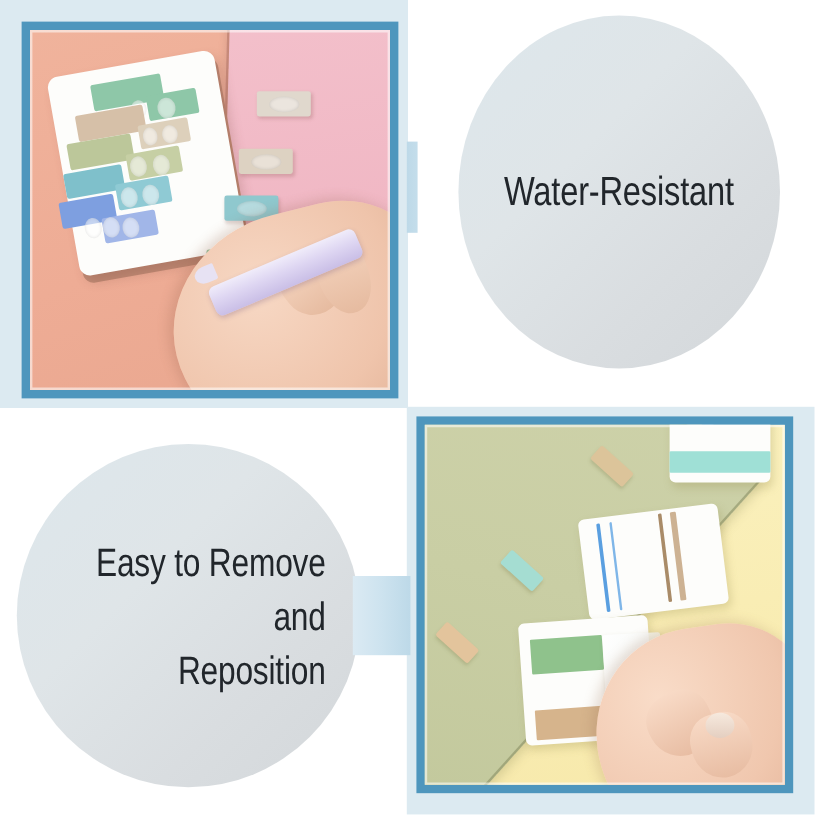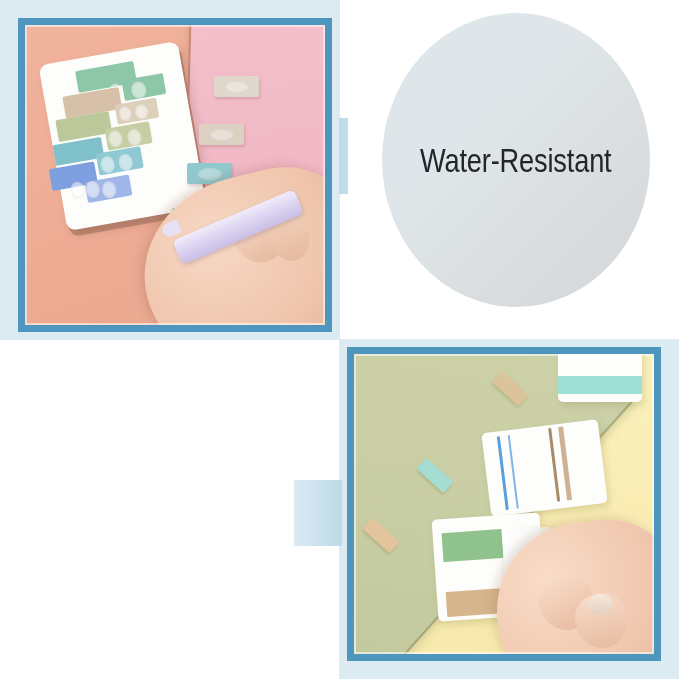--- a/index.html
+++ b/index.html
@@ -341,20 +341,26 @@
     </div>
   </div>
 
   <div class="ribbon ribbon-tr"></div>
   <div class="callout callout-tr">
     <div class="bubble bubble-tr" style="left:34px; top:13px;">
       <span class="bubble-text">Water-Resistant</span>
     </div>
   </div>
 
+  <div class="callout callout-bl">
+    <div class="bubble bubble-bl" style="left:14px; top:21px;">
+      <span class="bubble-text">Easy to Remove and
+Reposition</span>
+    </div>
+  </div>
   <div class="ribbon ribbon-bl"></div>
 
   <div class="photo-panel panel-br">
     <div class="photo-inner">
       <div class="br-bg-yellow"></div>
       <div class="br-book"></div>
       <div class="br-book-edge"></div>
 
       <div class="br-booktab" style="left:70%; top:-3%; width:12%; height:5%; background:#9ec8e6;"></div>
       <div class="br-booktab" style="left:46%; top:9%;  width:12%; height:5%; background:#dcc49a;"></div>

